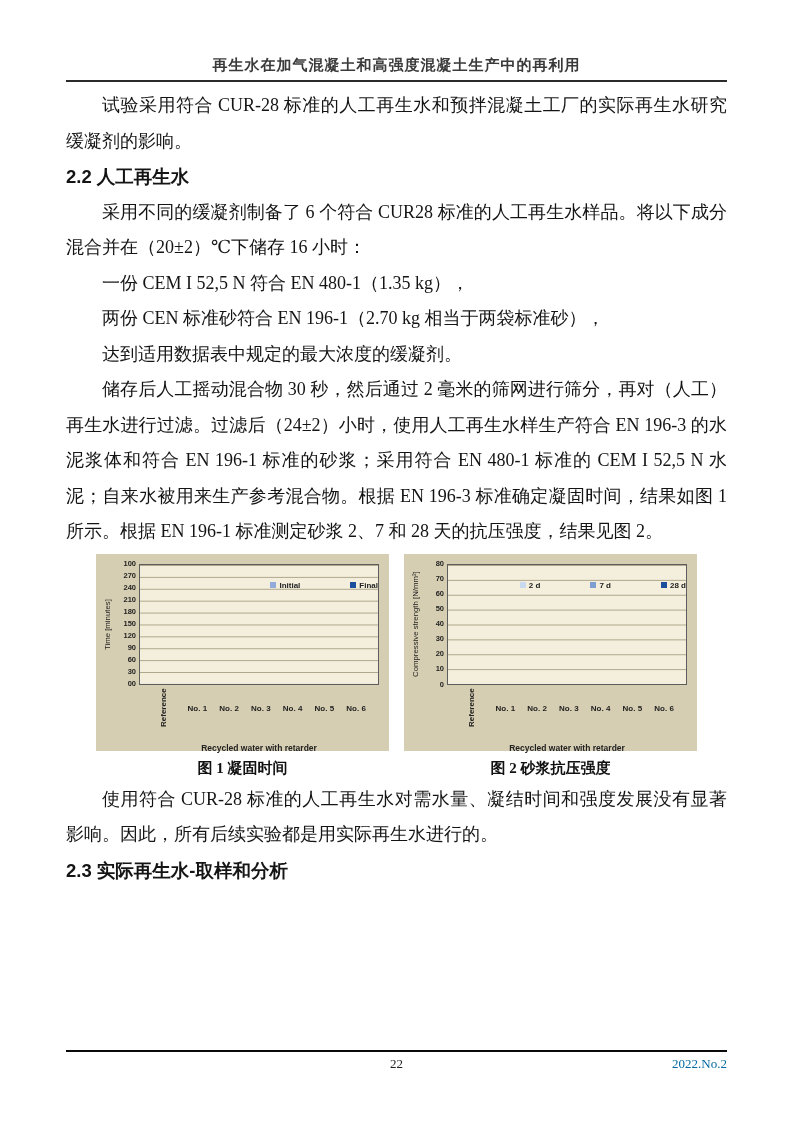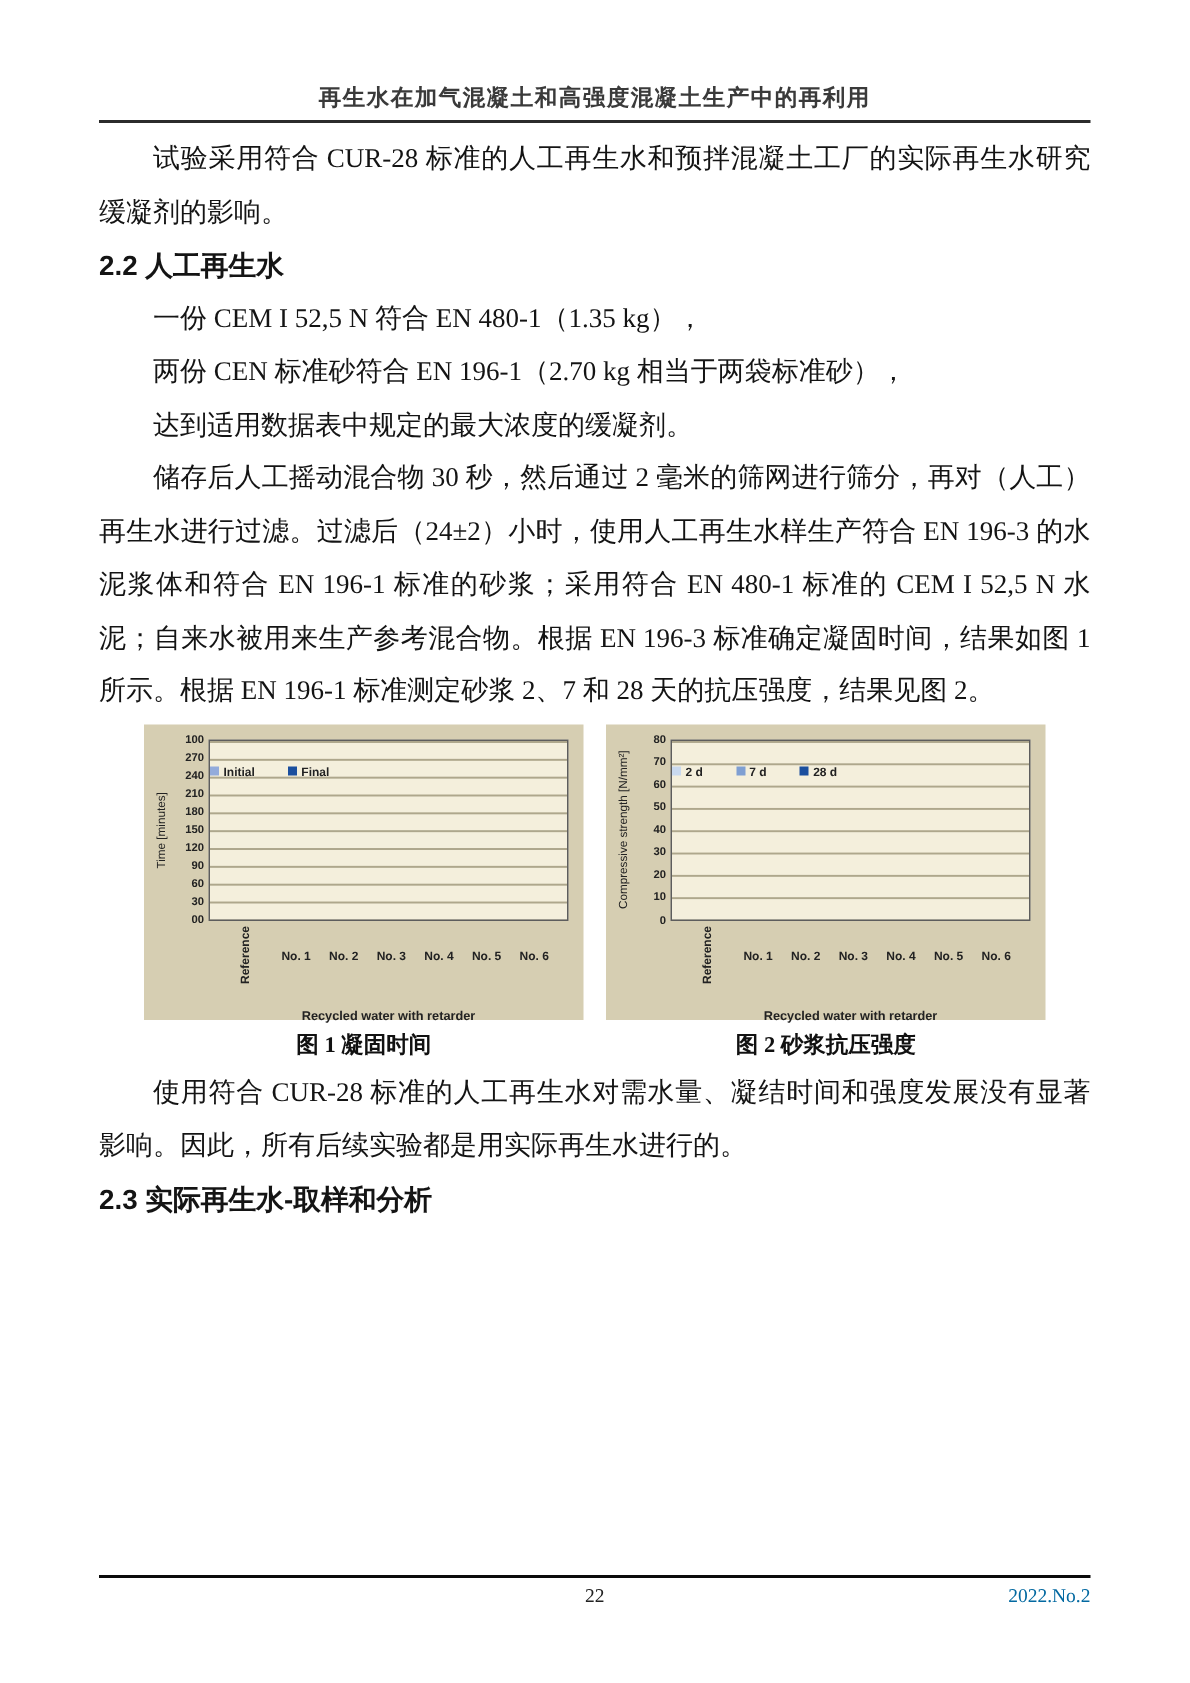--- a/index.html
+++ b/index.html
@@ -34,21 +34,21 @@
   .yticks{
     grid-column:2;grid-row:1;display:flex;flex-direction:column;justify-content:space-between;
     align-items:flex-end;padding-right:3px;font-size:7.5px;font-weight:bold;color:#222;margin:-4px 0;
   }
   .ytick{line-height:8px;}
   .plot{
     grid-column:3;grid-row:1;position:relative;background:#f4efdc;border:1px solid #5d5d5d;
     display:flex;align-items:flex-end;padding:0 7px;
     background-image:linear-gradient(to bottom,#aea78c 1px,transparent 1px);
   }
-  .legend{position:absolute;top:3px;left:0;right:0;display:flex;justify-content:flex-start;gap:22px;z-index:2;}
+  .legend{position:absolute;top:3px;left:0;right:0;display:flex;justify-content:flex-end;gap:50px;z-index:2;}
   .legend-item{display:flex;align-items:center;gap:3px;font-size:8px;font-weight:bold;color:#222;}
   .swatch{width:6px;height:6px;display:inline-block;}
   .bar-group{flex:1;display:flex;align-items:flex-end;justify-content:center;}
   .bar{display:block;}
   [data-chart="0"] .bar{width:10px;}
   [data-chart="1"] .bar{width:7px;}
   .xticks{grid-column:3;grid-row:2;display:flex;padding:0 7px;}
   .xtick{
     flex:1;display:flex;justify-content:center;align-items:flex-start;padding-top:6px;
     font-size:8px;font-weight:bold;color:#222;white-space:nowrap;
@@ -69,20 +69,21 @@
 <div class="page">
 
   <div class="header">
     <span class="running-title">再生水在加气混凝土和高强度混凝土生产中的再利用</span>
   </div>
 
   <div class="content">
     <p class="p">试验采用符合 CUR-28 标准的人工再生水和预拌混凝土工厂的实际再生水研究缓凝剂的影响。</p>
 
     <p class="h">2.2 人工再生水</p>
+    <p class="p">采用不同的缓凝剂制备了 6 个符合 CUR28 标准的人工再生水样品。将以下成分混合并在（20±2）℃下储存 16 小时：</p>
     <p class="p">一份 CEM I 52,5 N 符合 EN 480-1（1.35 kg），</p>
     <p class="p">两份 CEN 标准砂符合 EN 196-1（2.70 kg 相当于两袋标准砂），</p>
     <p class="p">达到适用数据表中规定的最大浓度的缓凝剂。</p>
     <p class="p">储存后人工摇动混合物 30 秒，然后通过 2 毫米的筛网进行筛分，再对（人工）再生水进行过滤。过滤后（24±2）小时，使用人工再生水样生产符合 EN 196-3 的水泥浆体和符合 EN 196-1 标准的砂浆；采用符合 EN 480-1 标准的 CEM I 52,5 N 水泥；自来水被用来生产参考混合物。根据 EN 196-3 标准确定凝固时间，结果如图 1 所示。根据 EN 196-1 标准测定砂浆 2、7 和 28 天的抗压强度，结果见图 2。</p>
 
     <div class="figures-row">
 
       <figure class="fig">
         <div class="figure-img">
           <div class="chart" data-chart="0">

